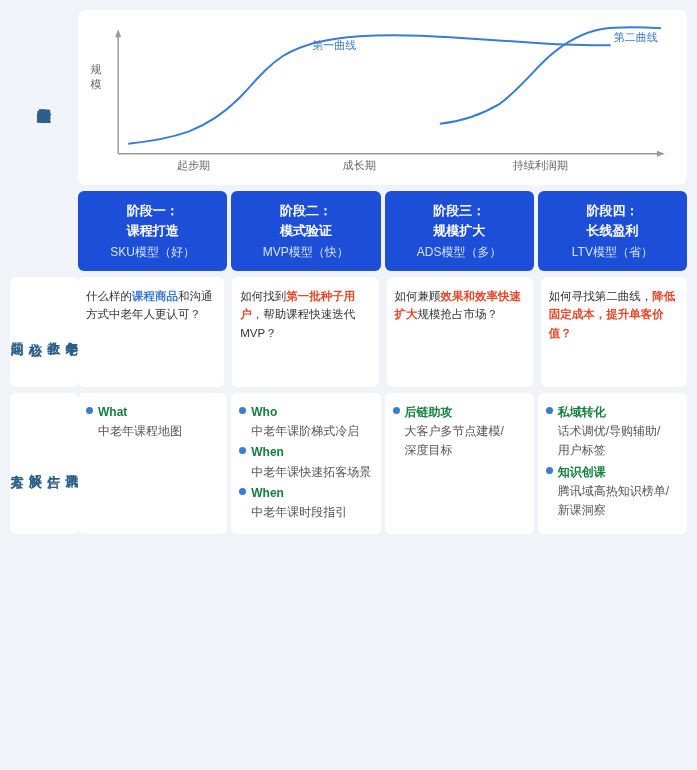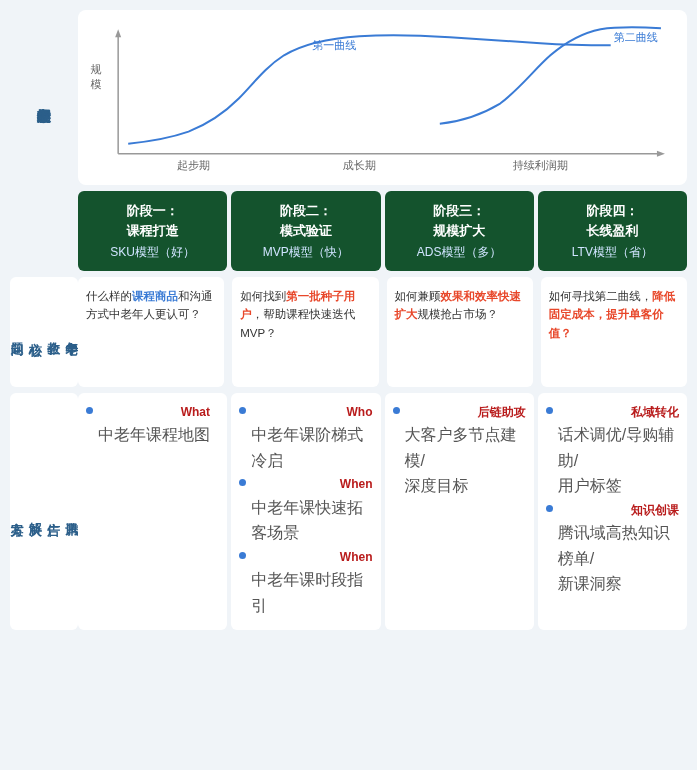--- a/index.html
+++ b/index.html
@@ -43,21 +43,21 @@
       width: 100%;
       margin-bottom: 6px;
     }
     .stages-cells {
       flex: 1;
       display: flex;
       gap: 4px;
     }
     .stage-header {
       flex: 1;
-      background: #14532d;
+      background: #1d4ed8;
       border-radius: 6px;
       padding: 10px 24px;
       text-align: center;
       color: white;
     }
     .stage-header .stage-title {
       font-size: 13px;
       font-weight: bold;
       line-height: 1.5;
     }
@@ -124,26 +124,25 @@
       width: 7px;
       height: 7px;
       background: #3a7bd5;
       border-radius: 50%;
       margin-top: 4px;
       margin-right: 5px;
       flex-shrink: 0;
     }
     .bullet-label {
       font-weight: bold;
-      color: #b91c1c;
+      color: #15803d;
       font-size: 12px;
-      text-align: right;
     }
     .bullet-text {
-      font-size: 16px;
+      font-size: 12px;
       color: #555;
     }
     .row-label-box {
       width: 68px;
       display: flex;
       align-items: center;
       justify-content: center;
       font-size: 13px;
       font-weight: bold;
       color: #2c5f8a;

